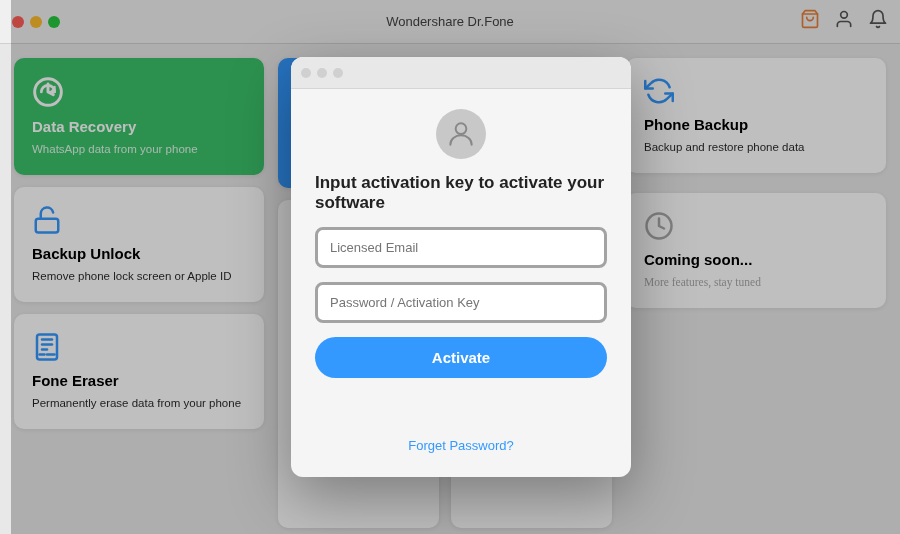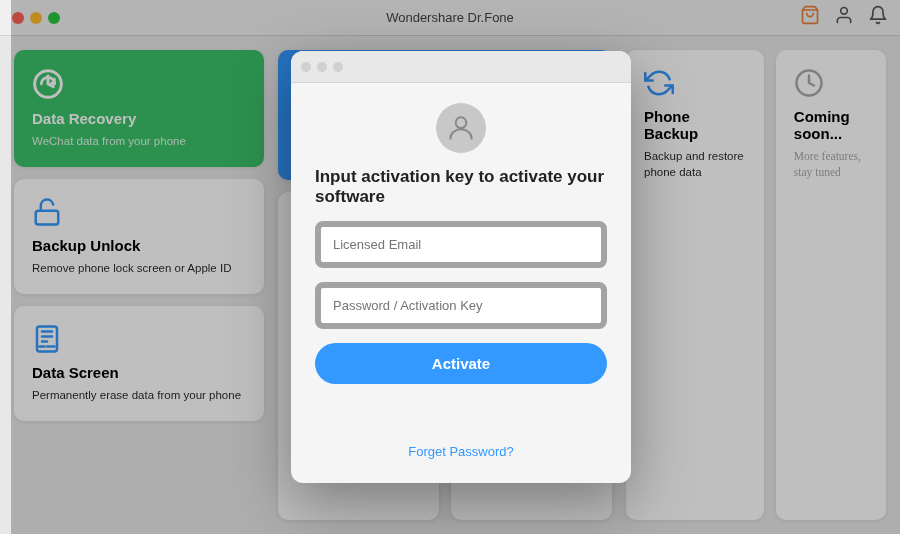--- a/index.html
+++ b/index.html
@@ -8,21 +8,21 @@
       height: 534px;
       background: #e8e8e8;
       font-family: -apple-system, BlinkMacSystemFont, "Segoe UI", sans-serif;
       overflow: hidden;
       position: relative;
     }
 
     
     .title-bar {
       background: #f0f0f0;
-      height: 36px;
+      height: 44px;
       display: flex;
       align-items: center;
       padding: 0 12px;
       border-bottom: 1px solid #d0d0d0;
       position: relative;
     }
     .traffic-lights {
       display: flex;
       gap: 6px;
     }
@@ -117,22 +117,22 @@
       padding: 18px;
       display: flex;
       flex-direction: column;
       gap: 6px;
       box-shadow: 0 1px 4px rgba(0,0,0,0.08);
     }
 
     
     .right-col {
       display: flex;
-      flex-direction: row;
-      gap: 12px;
+      flex-direction: column;
+      gap: 20px;
     }
 
     
     .modal-overlay {
       position: absolute;
       top: 0;
       left: 11px;
       width: 900px;
       height: 534px;
       background: rgba(0,0,0,0.25);
@@ -186,21 +186,21 @@
     .modal-heading {
       font-size: 17px;
       font-weight: 600;
       color: #222;
       text-align: left;
       width: 100%;
     }
     .modal-input {
       width: 100%;
       padding: 10px 12px;
-      border: 6px solid #a3a3a3;
+      border: 3px solid #a3a3a3;
       border-radius: 8px;
       background: white;
       font-size: 13px;
       color: #999;
       outline: none;
     }
     .activate-btn {
       width: 100%;
       padding: 12px;
       background: #3399ff;
@@ -260,21 +260,21 @@
     <div class="card card-green">
       <div>
         <svg width="32" height="32" viewBox="0 0 24 24" fill="none" stroke="white" stroke-width="2.2" stroke-linecap="round" stroke-linejoin="round">
           <circle cx="12" cy="12" r="10"></circle>
           <polyline points="12 6 12 12 16 14"></polyline>
           <path d="M7 12 A5 5 0 0 1 17 12" stroke="white" stroke-width="2" fill="none"></path>
           <polyline points="17 8 17 12 13 12" fill="white" stroke="white" stroke-width="1.5"></polyline>
         </svg>
       </div>
       <span class="card-title">Data Recovery</span>
-      <span class="card-desc">WeChat data from your phone</span>
+      <span class="card-desc">WhatsApp data from your phone</span>
     </div>
 
     <div class="card">
       <div>
         <svg width="30" height="30" viewBox="0 0 24 24" fill="none" stroke="#3399ff" stroke-width="2" stroke-linecap="round" stroke-linejoin="round">
           <rect x="3" y="11" width="18" height="11" rx="2" ry="2"></rect>
           <path d="M7 11V7a5 5 0 019.9-1"></path>
         </svg>
       </div>
       <span class="card-title">Backup Unlock</span>
@@ -285,21 +285,21 @@
       <div>
         <svg width="30" height="30" viewBox="0 0 24 24" fill="none" stroke="#3399ff" stroke-width="2" stroke-linecap="round" stroke-linejoin="round">
           <rect x="4" y="2" width="16" height="20" rx="2"></rect>
           <line x1="8" y1="6" x2="16" y2="6"></line>
           <line x1="8" y1="10" x2="16" y2="10"></line>
           <line x1="8" y1="14" x2="12" y2="14"></line>
           <line x1="6" y1="18" x2="10" y2="18"></line>
           <line x1="12" y1="18" x2="18" y2="18"></line>
         </svg>
       </div>
-      <span class="card-title">Data Screen</span>
+      <span class="card-title">Fone Eraser</span>
       <span class="card-desc">Permanently erase data from your phone</span>
     </div>
   </div>
 
   <div class="mid-col">
 
     <div class="card card-blue" style="height:130px;">
       <div>
         <svg width="30" height="30" viewBox="0 0 24 24" fill="none" stroke="white" stroke-width="2" stroke-linecap="round" stroke-linejoin="round">
           <path d="M21 15a2 2 0 01-2 2H7l-4 4V5a2 2 0 012-2h14a2 2 0 012 2z"></path>

